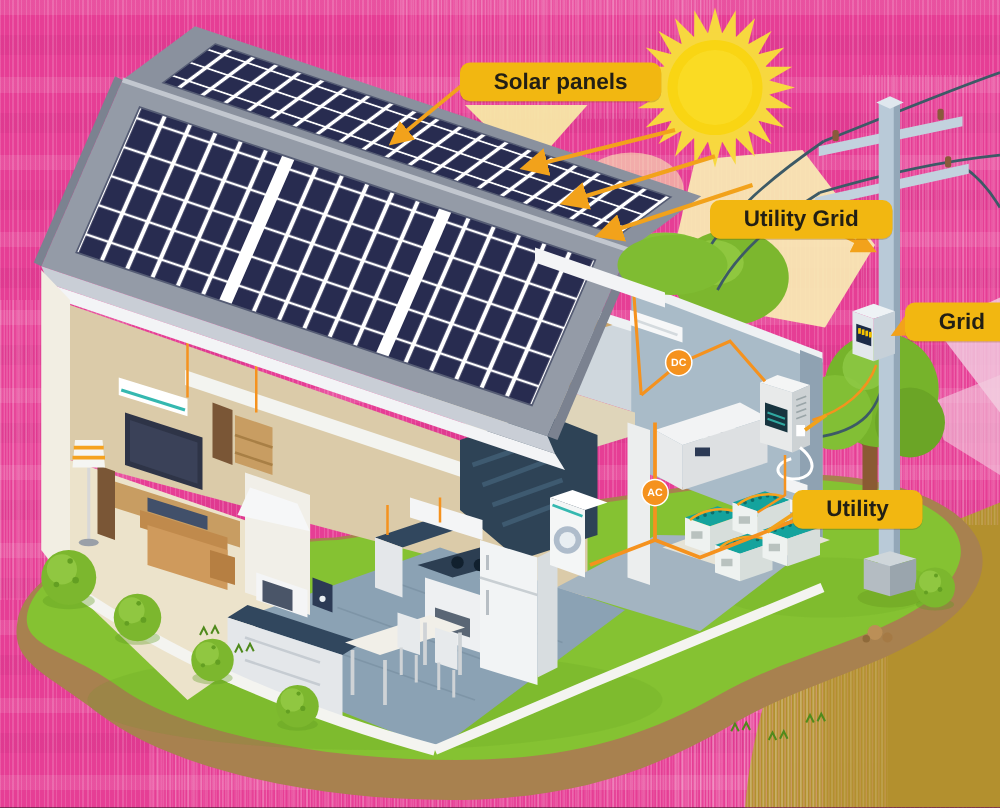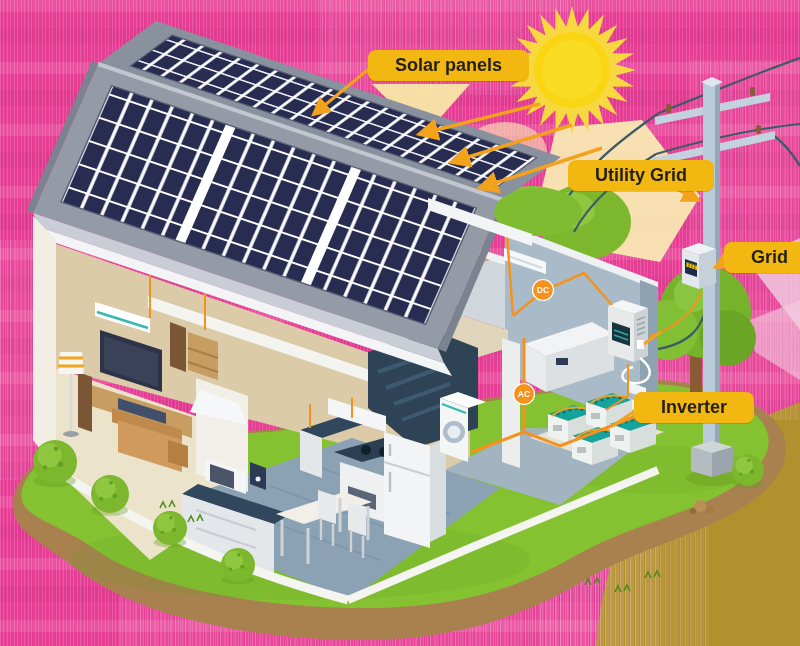--- a/index.html
+++ b/index.html
@@ -380,14 +380,14 @@
     <path d="M664,183 L698,200" stroke-width="3" marker-end="url(#arrHead)"></path>
     <path d="M731,259 L716,267" stroke-width="3" marker-end="url(#arrHead)"></path>
     <path d="M661,332 L644,344" stroke-width="3"></path>
     <path d="M638,409 L614,425" stroke-width="3"></path>
   </g>
 </svg>
 
 <div class="label" style="left:368px;top:50px">Solar panels</div>
 <div class="label" style="left:568px;top:160px">Utility Grid</div>
 <div class="label" style="left:724px;top:242px">Grid</div>
-<div class="label" style="left:634px;top:392px">Inverter</div>
+<div class="label" style="left:634px;top:392px">Utility</div>
 </div>
 
 </body></html>

